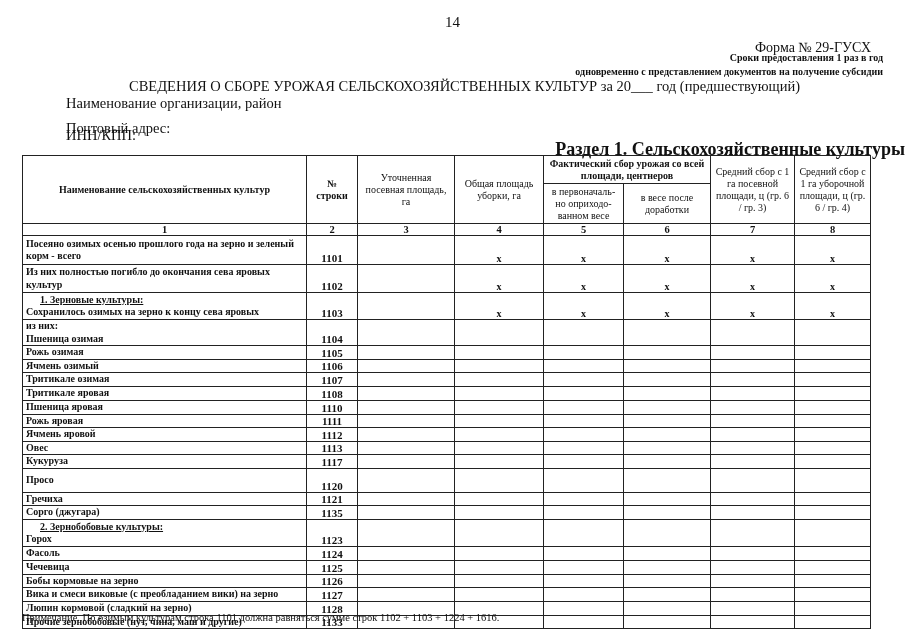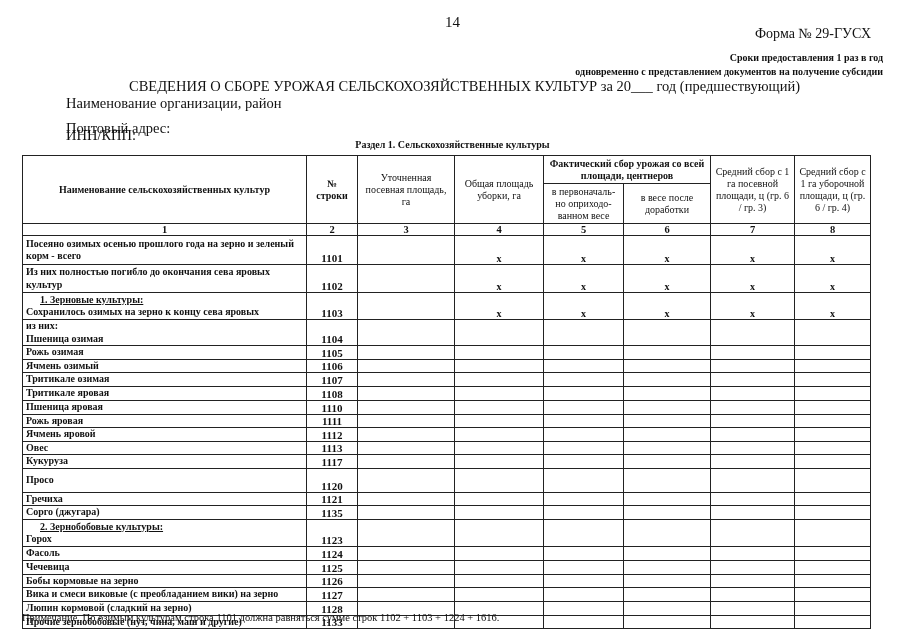--- a/index.html
+++ b/index.html
@@ -1,25 +1,25 @@
 <!DOCTYPE html>
 <html><head>
 <meta charset="utf-8">
 <style>
   html, body { margin:0; padding:0; background:#fff; }
   body { width:905px; height:640px; position:relative; overflow:hidden;
          font-family:"Liberation Serif", serif; color:#111; }
   .abs { position:absolute; white-space:nowrap; }
   .pagenum { left:0; width:905px; top:14px; text-align:center; font-size:15px; }
-  .formno { right:34px; top:26px; font-size:14px; }
+  .formno { right:34px; top:40px; font-size:14px; }
   .deadline { right:22px; top:52px; font-size:10px; font-weight:bold; }
   .simult { right:22px; top:66px; font-size:10px; font-weight:bold; }
   .title { left:12px; width:905px; top:78px; text-align:center; font-size:14.5px; }
   .meta { left:66px; font-size:14.5px; }
-  .section { left:0; width:905px; top:139px; text-align:center; font-size:10px; font-weight:bold; }
+  .section { left:0; width:905px; top:139px; text-align:right; font-size:18px; font-weight:bold; }
   .note { left:22px; top:612px; font-size:10.5px; }
 
   table.form { position:absolute; left:22px; top:155px; border-collapse:collapse;
                table-layout:fixed; font-size:10px; }
   table.form td { border:1px solid #222; padding:0 3px; vertical-align:middle; font-weight:bold; }
   table.form td.h { text-align:center; font-weight:bold; line-height:12px; }
   table.form tr.colnums td { text-align:center; height:11px; font-size:10.5px; line-height:11px; }
   table.form td.name { text-align:left; line-height:12.5px; }
   table.form td.code { text-align:center; vertical-align:bottom; font-size:11px; }
   table.form td.cell { text-align:center; vertical-align:bottom; font-size:10px; }

